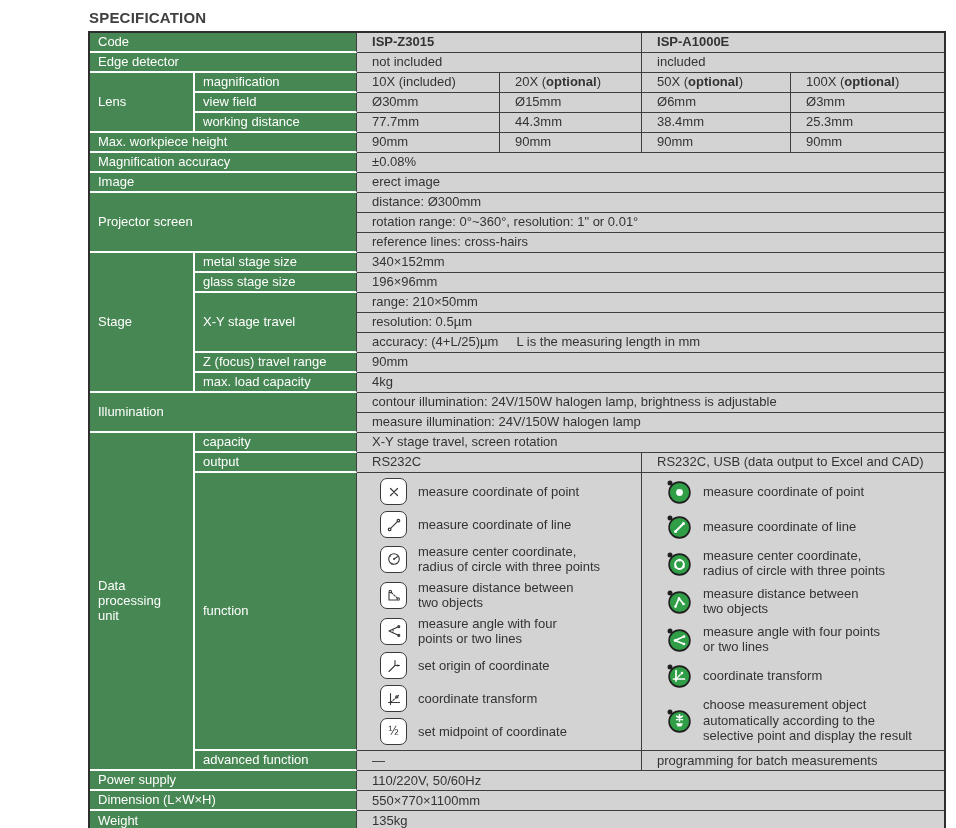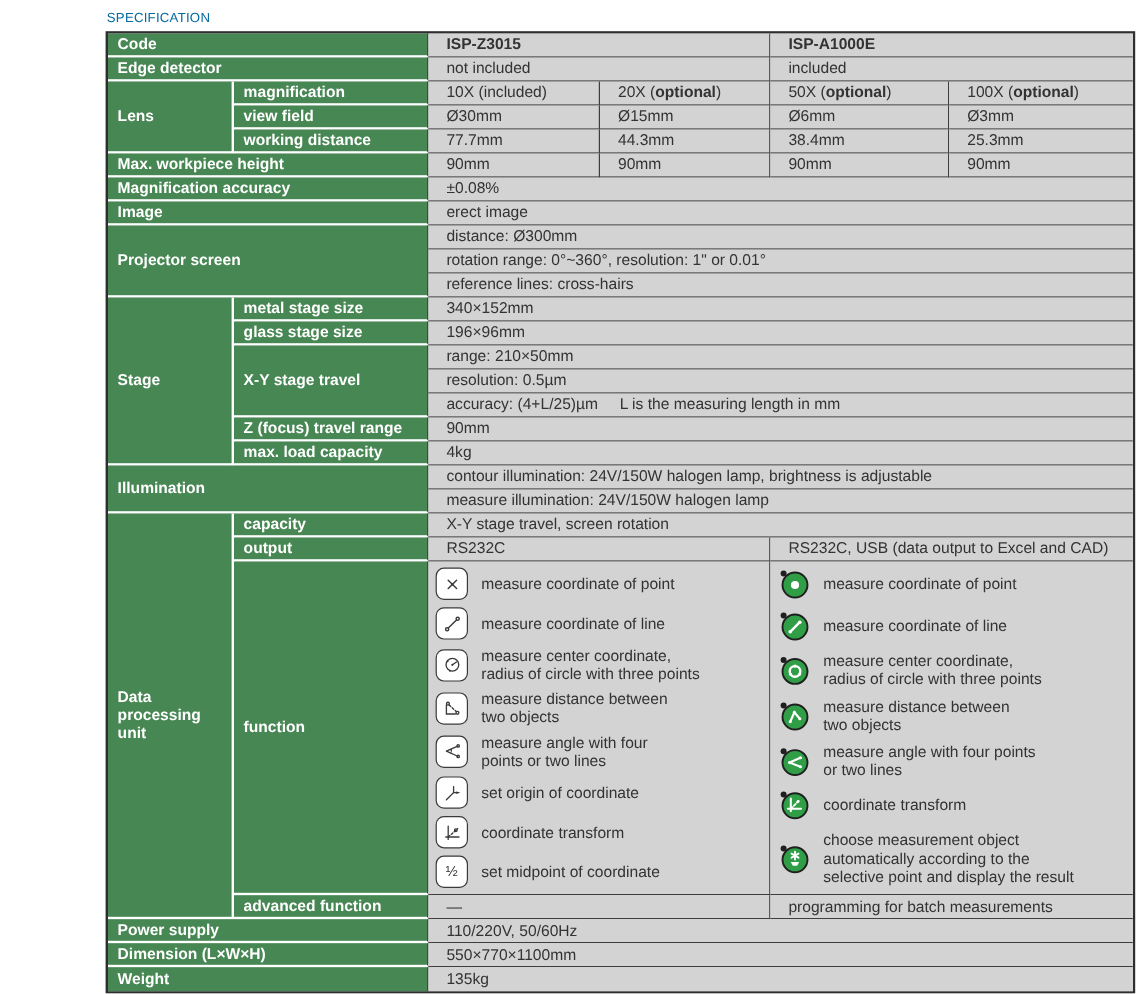--- a/index.html
+++ b/index.html
@@ -1,28 +1,28 @@
 <!DOCTYPE html>
 <html><head>
 <meta charset="utf-8">
 <style>
   html,body { margin:0; padding:0; background:#ffffff; }
   body { width:956px; height:828px; position:relative; font-family:"Liberation Sans", sans-serif; }
   .wrap { position:absolute; left:88px; top:9px; }
-  .title { font-size:11px; font-weight:normal; color:#0369a1; margin:0 0 5px 1px; letter-spacing:.2px; }
+  .title { font-size:15px; font-weight:bold; color:#404040; margin:0 0 5px 1px; letter-spacing:.2px; }
   table.spec { border-collapse:separate; border-spacing:0; border:2px solid #2e2e2e; table-layout:fixed; width:854px; }
   td { box-sizing:border-box; font-size:13px; padding:0 8px; vertical-align:middle; line-height:1.15; }
   tr.std { height:20px; }
-  td.g { background:#478753; color:#ffffff; font-weight:bold; border-right:2px solid #ffffff; border-bottom:2px solid #ffffff;margin-top:29px; }
+  td.g { background:#478753; color:#ffffff; font-weight:normal; border-right:2px solid #ffffff; border-bottom:2px solid #ffffff;margin-top:29px; }
   td.gdk { border-right:1px solid #3e3e3e; }
   td.d { background:#d3d3d3; color:#333333; border-right:1px solid #3e3e3e; border-bottom:1px solid #3e3e3e;padding-left:15px; }
   td.b { font-weight:bold; }
   tr > td:last-child { border-right:none; }
   tr:last-child > td { border-bottom:none; }
-  td.fn-cell { vertical-align:top; padding:5px 6px; }
+  td.fn-cell { vertical-align:top; padding:5px 23px; }
   .fn-list { display:flex; flex-direction:column; gap:6px; }
   .fn-list.rgt { gap:8px; }
   .fn-item { display:flex; align-items:center; gap:11px; }
   .fn-text { white-space:pre-line; color:#333333; font-size:13px; line-height:1.16; }
   .sq { flex:0 0 auto; width:25px; height:25px; border:1.5px solid #3a3a3a; border-radius:7px; background:#ffffff;
         display:flex; align-items:center; justify-content:center; }
   .half { font-size:12px; color:#333333; }
   .cir { flex:0 0 auto; width:27px; height:27px; }
   svg { display:block; }
 </style>

